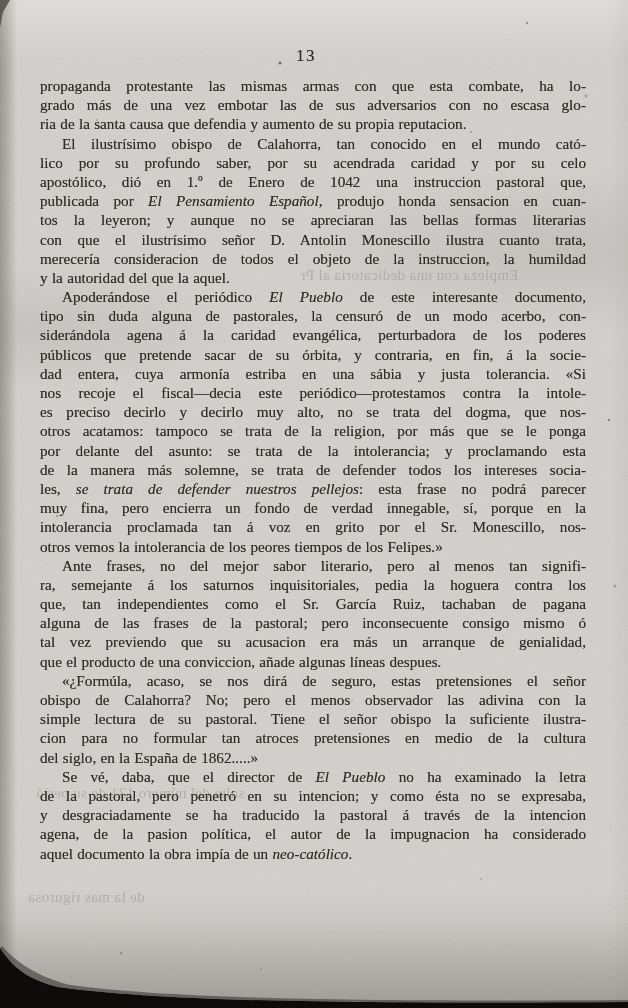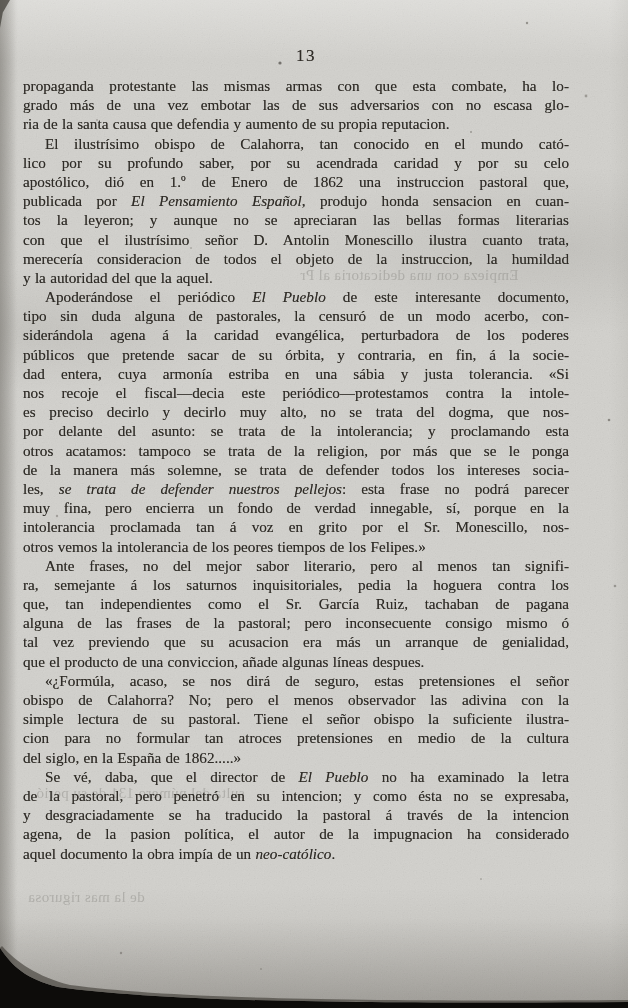--- a/index.html
+++ b/index.html
@@ -28,21 +28,21 @@
     background:#4a4741;opacity:.8;
     clip-path:polygon(0 0,100% 0,28% 45%,0 100%);
   }
   .page-number{
     position:absolute;top:46px;left:0;width:628px;z-index:5;
     text-align:center;transform:translateX(-8px);
     font-size:17px;letter-spacing:1.5px;color:var(--ink,#2f2c27);
     text-shadow:0 0 .5px rgba(44,40,35,.55);
   }
   .text-block{
-    position:absolute;top:76px;left:23px;width:546px;z-index:5;
+    position:absolute;top:76px;left:40px;width:546px;z-index:5;
     color:var(--ink,#2f2c27);font-size:15.2px;line-height:19.2px;
   }
   .paragraph{margin:0;}
   .line{
     text-align:justify;text-align-last:justify;
     height:19.2px;overflow:hidden;
     text-shadow:0 0 .5px rgba(44,40,35,.55);
     word-spacing:.5px;
   }
   .line.last{text-align-last:left;}
@@ -102,37 +102,37 @@
 
   <div class="text-block">
       <div class="paragraph">
         <div class="line"><span>propaganda protestante las mismas armas con que esta combate, ha lo-</span></div>
         <div class="line"><span>grado más de una vez embotar las de sus adversarios con no escasa glo-</span></div>
         <div class="line last"><span>ria de la santa causa que defendia y aumento de su propia reputacion.</span></div>
       </div>
       <div class="paragraph">
         <div class="line indent"><span>El ilustrísimo obispo de Calahorra, tan conocido en el mundo cató-</span></div>
         <div class="line"><span>lico por su profundo saber, por su acendrada caridad y por su celo</span></div>
-        <div class="line"><span>apostólico, dió en 1.º de Enero de 1862 una instruccion pastoral que,</span></div>
+        <div class="line"><span>apostólico, dió en 1.º de Enero de 1042 una instruccion pastoral que,</span></div>
         <div class="line"><span>publicada por </span><span class="it">El Pensamiento Español</span><span>, produjo honda sensacion en cuan-</span></div>
         <div class="line"><span>tos la leyeron; y aunque no se apreciaran las bellas formas literarias</span></div>
         <div class="line"><span>con que el ilustrísimo señor D. Antolin Monescillo ilustra cuanto trata,</span></div>
         <div class="line"><span>merecería consideracion de todos el objeto de la instruccion, la humildad</span></div>
         <div class="line last"><span>y la autoridad del que la aquel.</span></div>
       </div>
       <div class="paragraph">
         <div class="line indent"><span>Apoderándose el periódico </span><span class="it">El Pueblo</span><span> de este interesante documento,</span></div>
         <div class="line"><span>tipo sin duda alguna de pastorales, la censuró de un modo acerbo, con-</span></div>
         <div class="line"><span>siderándola agena á la caridad evangélica, perturbadora de los poderes</span></div>
         <div class="line"><span>públicos que pretende sacar de su órbita, y contraria, en fin, á la socie-</span></div>
         <div class="line"><span>dad entera, cuya armonía estriba en una sábia y justa tolerancia. «Si</span></div>
         <div class="line"><span>nos recoje el fiscal—decia este periódico—protestamos contra la intole-</span></div>
         <div class="line"><span>es preciso decirlo y decirlo muy alto, no se trata del dogma, que nos-</span></div>
+        <div class="line"><span>otros acatamos: tampoco se trata de la religion, por más que se le ponga</span></div>
         <div class="line"><span>por delante del asunto: se trata de la intolerancia; y proclamando esta</span></div>
-        <div class="line"><span>otros acatamos: tampoco se trata de la religion, por más que se le ponga</span></div>
         <div class="line"><span>de la manera más solemne, se trata de defender todos los intereses socia-</span></div>
         <div class="line"><span>les, </span><span class="it">se trata de defender nuestros pellejos</span><span>: esta frase no podrá parecer</span></div>
         <div class="line"><span>muy fina, pero encierra un fondo de verdad innegable, sí, porque en la</span></div>
         <div class="line"><span>intolerancia proclamada tan á voz en grito por el Sr. Monescillo, nos-</span></div>
         <div class="line last"><span>otros vemos la intolerancia de los peores tiempos de los Felipes.»</span></div>
       </div>
       <div class="paragraph">
         <div class="line indent"><span>Ante frases, no del mejor sabor literario, pero al menos tan signifi-</span></div>
         <div class="line"><span>ra, semejante á los saturnos inquisitoriales, pedia la hoguera contra los</span></div>
         <div class="line"><span>que, tan independientes como el Sr. García Ruiz, tachaban de pagana</span></div>

